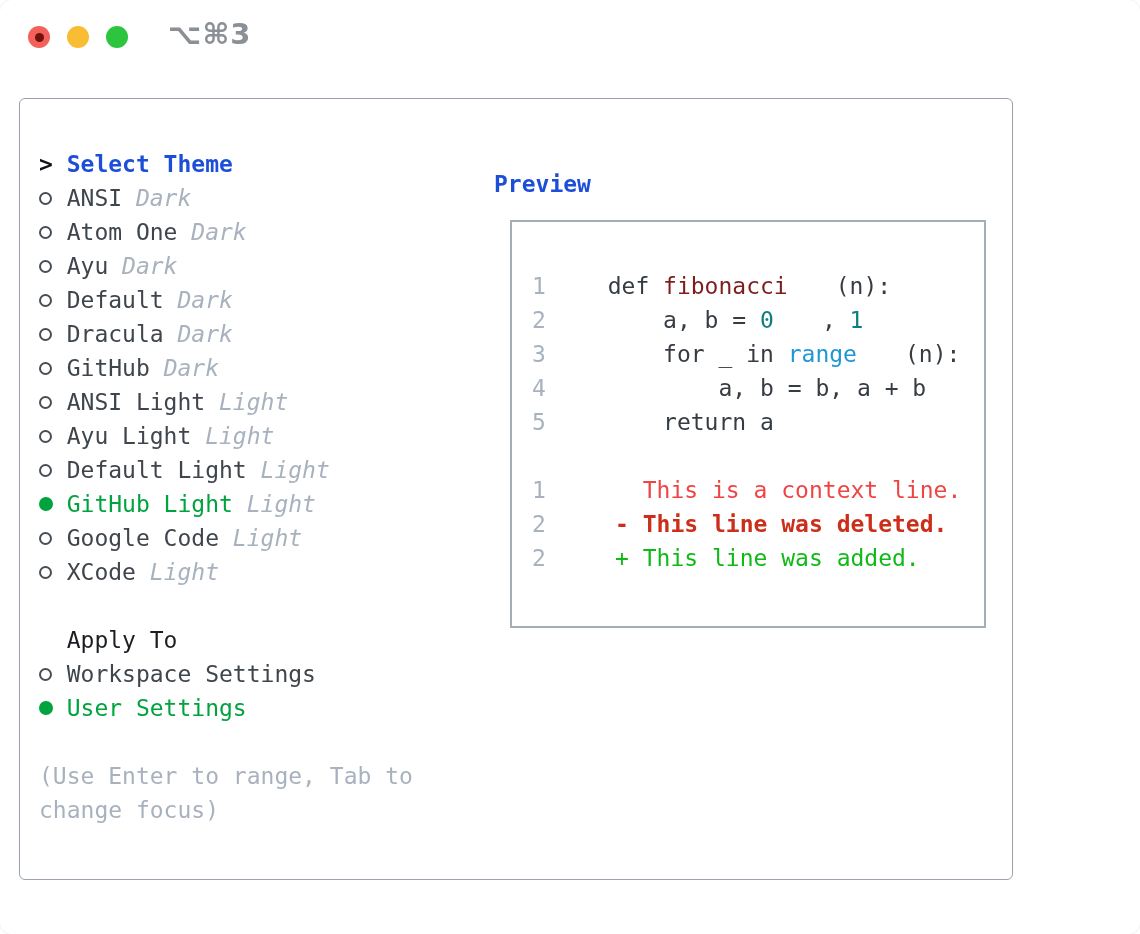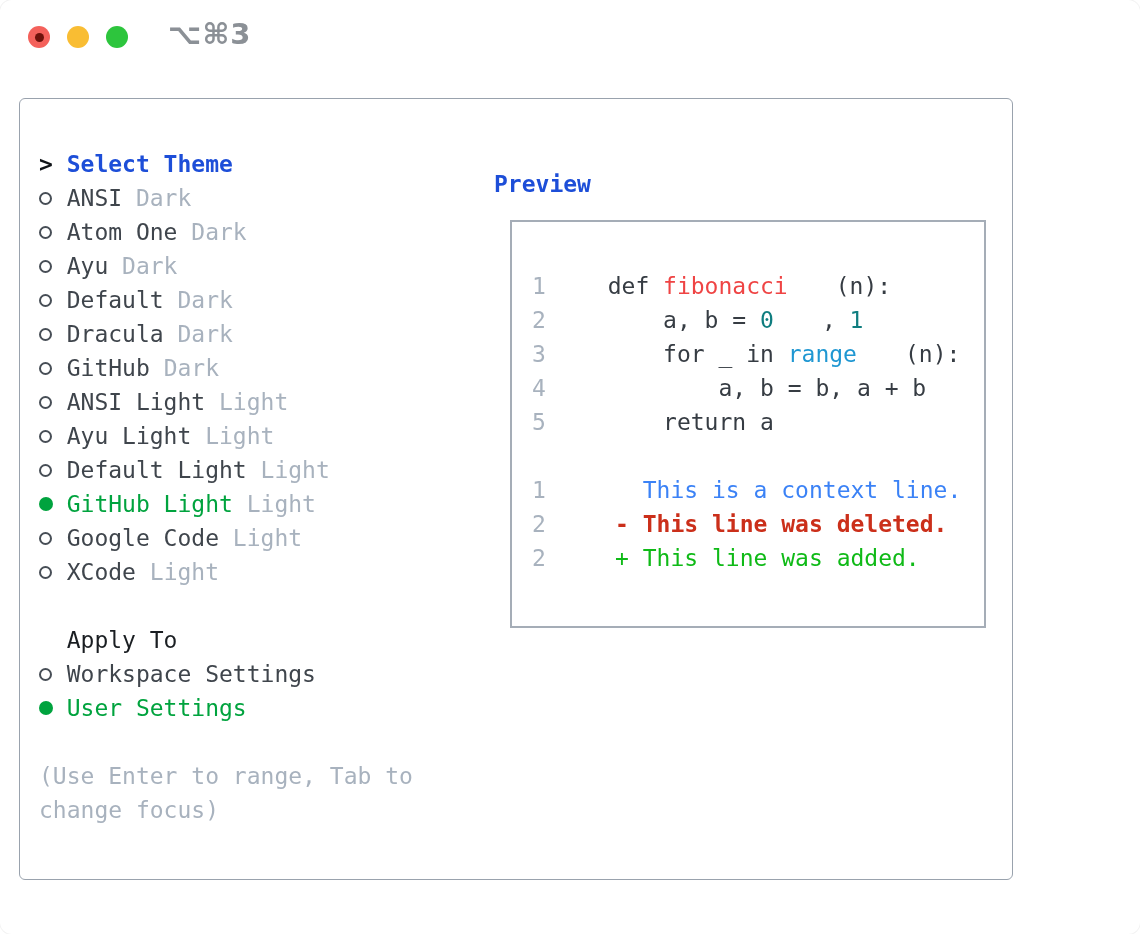--- a/index.html
+++ b/index.html
@@ -37,38 +37,38 @@
   .row{height:34px;white-space:pre;display:flex;align-items:center;}
   .prefix{width:2ch;flex:none;display:inline-flex;align-items:center;white-space:pre;}
   .bold{font-weight:bold;color:#101418;}
   .header{font-weight:bold;color:#1d4ed8;}
   .subheader{color:#1a1e22;}
   .radio{width:13px;height:13px;border-radius:50%;box-sizing:border-box;}
   .radio-off{border:2px solid #474e56;}
   .radio-on{background:#00a33e;width:14px;height:14px;}
   .tname{color:#3f454c;}
   .tname.selected{color:#00a33e;}
-  .variant{color:#a8b2be;}
+  .variant{color:#a8b2be;font-style:italic;}
   .hint{color:#a8b2be;}
   
   .preview-title-row{height:34px;display:flex;align-items:center;margin-top:20px;}
   .preview-box{
     margin:19px 0 0 16px;
     width:476px;height:408px;box-sizing:border-box;
     border:2px solid #a5adb7;
     padding:47px 0 0 20px;
     overflow:hidden;
   }
   .codeline{height:34px;white-space:pre;}
   .lineno{display:inline-block;width:2ch;color:#a8b2be;white-space:pre;}
   .seg-code{color:#363c43;margin-left:48px;}
-  .seg-func{color:#ef4444;}
+  .seg-func{color:#7f1d1d;}
   .seg-num{color:#0f7d7f;}
   .seg-builtin{color:#1f97d2;}
-  .seg-context{color:#3b82f6;}
+  .seg-context{color:#ef4444;}
   .seg-deleted{color:#cb2f1a;font-weight:bold;}
   .seg-added{color:#0fba17;}
 </style>
 </head>
 <body>
 
 <div class="window">
 
   <div class="traffic">
     <span class="light red">

